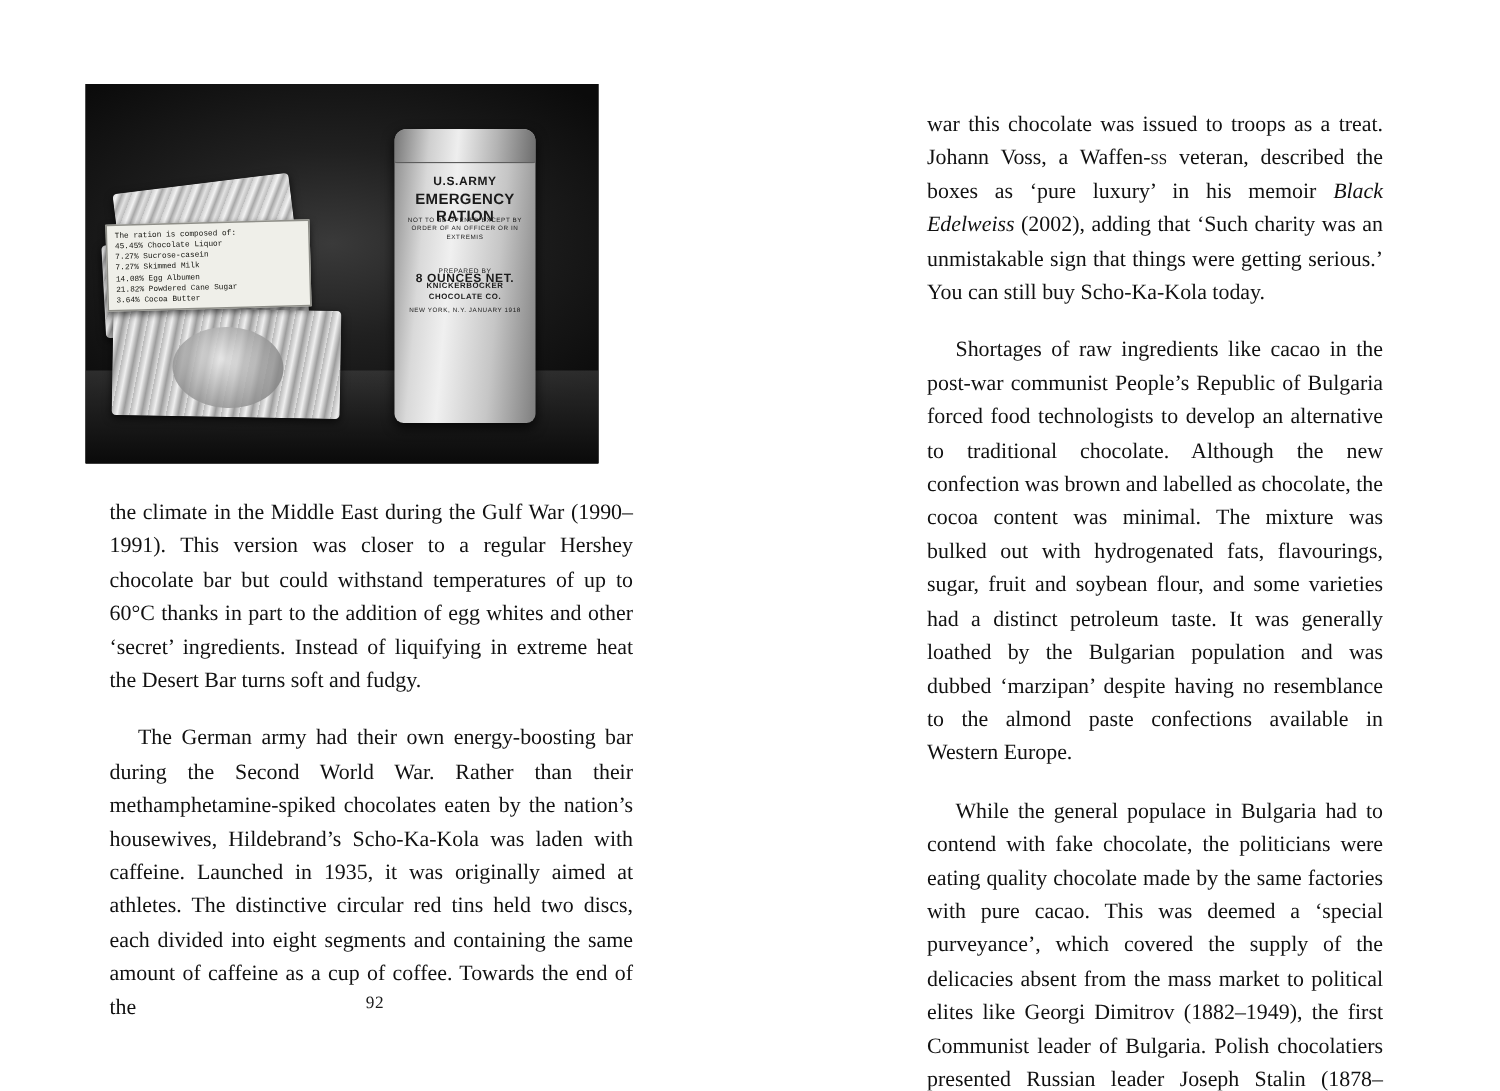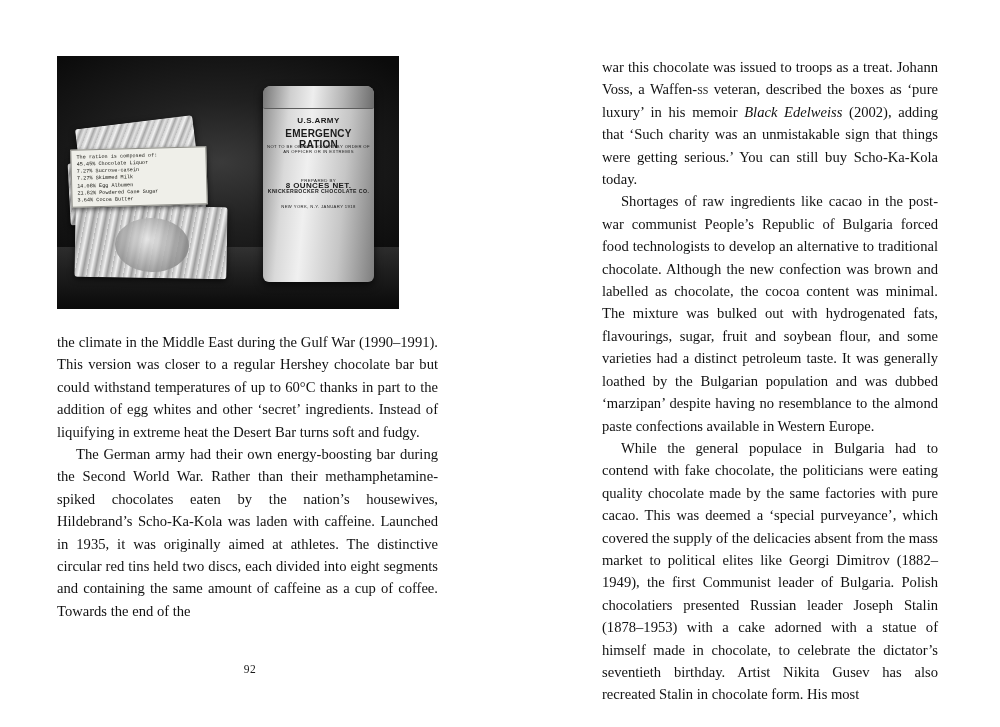--- a/index.html
+++ b/index.html
@@ -127,21 +127,21 @@
     font-size: 5.2px;
     line-height: 7.2px;
     color: #14140f;
     white-space: nowrap;
   }
   
   .tin {
     position: absolute;
     left: 206px;
     top: 30px;
-    width: 111px;
+    width: 94px;
     height: 196px;
     background: linear-gradient(95deg, #8d8d8d 0%, #d9d9d9 22%, #f0f0f0 40%, #c6c6c6 70%, #7e7e7e 100%);
     border-radius: 8px 8px 6px 6px;
     box-shadow: 0 3px 8px rgba(0,0,0,0.75);
   }
   .tin-cap {
     position: absolute;
     left: 0; right: 0; top: 0;
     height: 22px;
     background: linear-gradient(95deg, #777 0%, #cfcfcf 25%, #eeeeee 45%, #b4b4b4 72%, #6d6d6d 100%);
@@ -157,21 +157,21 @@
     letter-spacing: 0.4px;
   }
   .tin-l1 { top: 30px; font-size: 8px; font-weight: bold; }
   .tin-l2 { top: 42px; font-size: 10px; font-weight: bold; letter-spacing: 0.2px; }
   .tin-l3 { top: 58px; font-size: 4.2px; line-height: 5.4px; }
   .tin-l4 { top: 76px; font-size: 8px; font-weight: bold; margin-top: 19px; }
   .tin-l5 { top: 92px; font-size: 4.4px; }
   .tin-l6 { top: 102px; font-size: 5.2px; font-weight: bold; line-height: 7px; }
   .tin-l7 { top: 118px; font-size: 4.2px; line-height: 5.6px; }
   p {
-    margin: 0;
+    margin: 16px;
     font-size: 14.6px;
     line-height: 22.4px;
     text-align: justify;
     text-justify: inter-word;
     hyphens: none;
   }
   p.indent { text-indent: 1.3em; }
   .folio {
     position: absolute;
     bottom: 52px;

